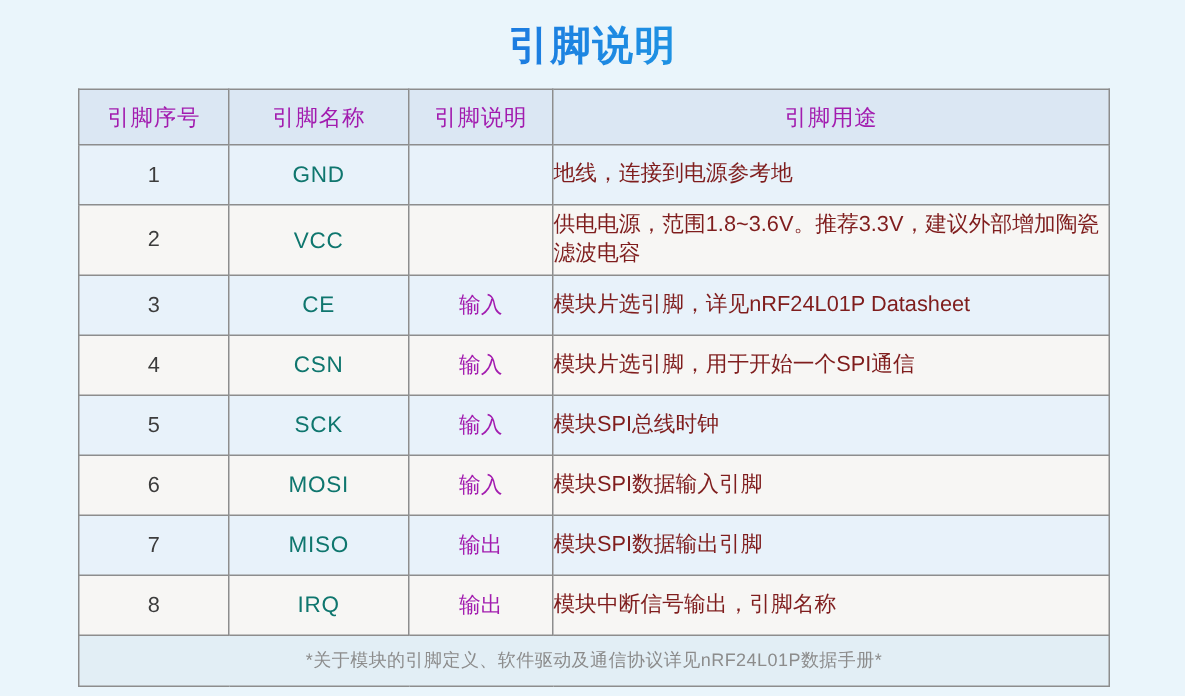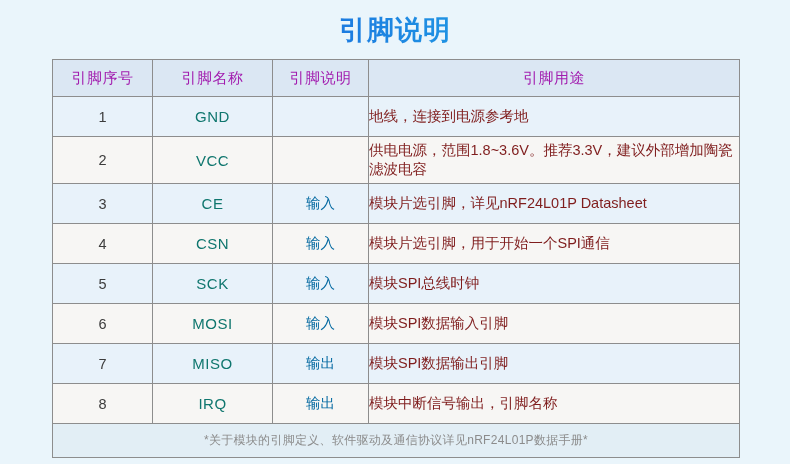--- a/index.html
+++ b/index.html
@@ -75,21 +75,21 @@
     height: 39px;
     font-size: 14.5px;
     color: #3a3a3a;
   }
   td.num, td.name, td.dir {
     text-align: center;
     vertical-align: middle;
   }
   td.num { font-size: 14.5px; color: #3c3c3c; }
   td.name { font-size: 15px; color: #0f766e; letter-spacing: 0.5px; }
-  td.dir { font-size: 14.5px; color: #0369a1; }
+  td.dir { font-size: 14.5px; color: #a21caf; }
   td.desc {
     text-align: left;
     vertical-align: middle;
     padding: 3px 6px 3px 9px;
     line-height: 19px;
     color: #7f1d1d;
     font-size: 14.5px;
   }
   tr.tall td { height: 46px; }
 

